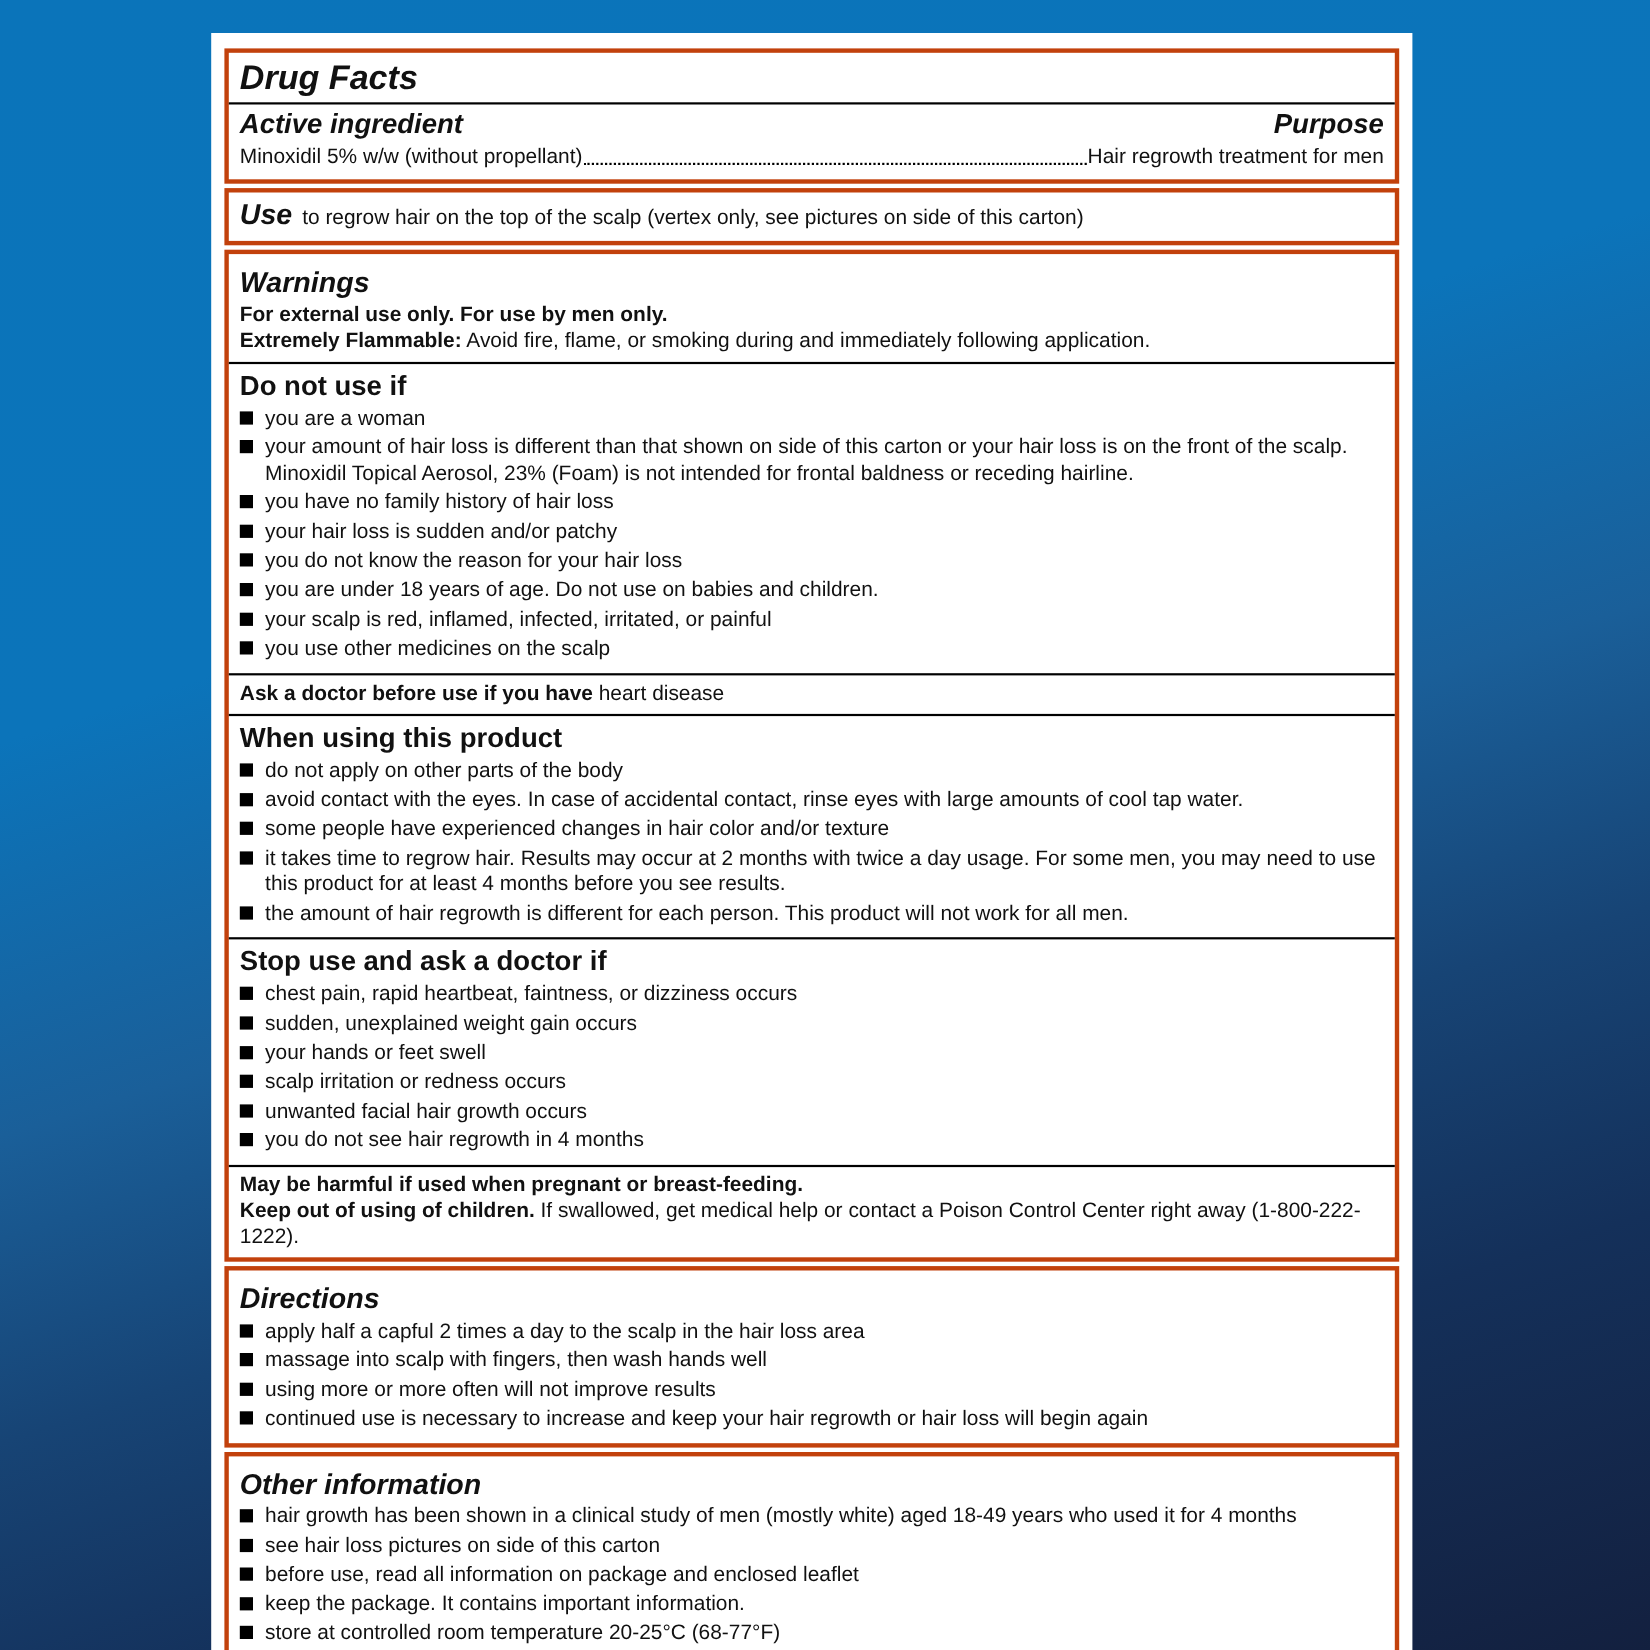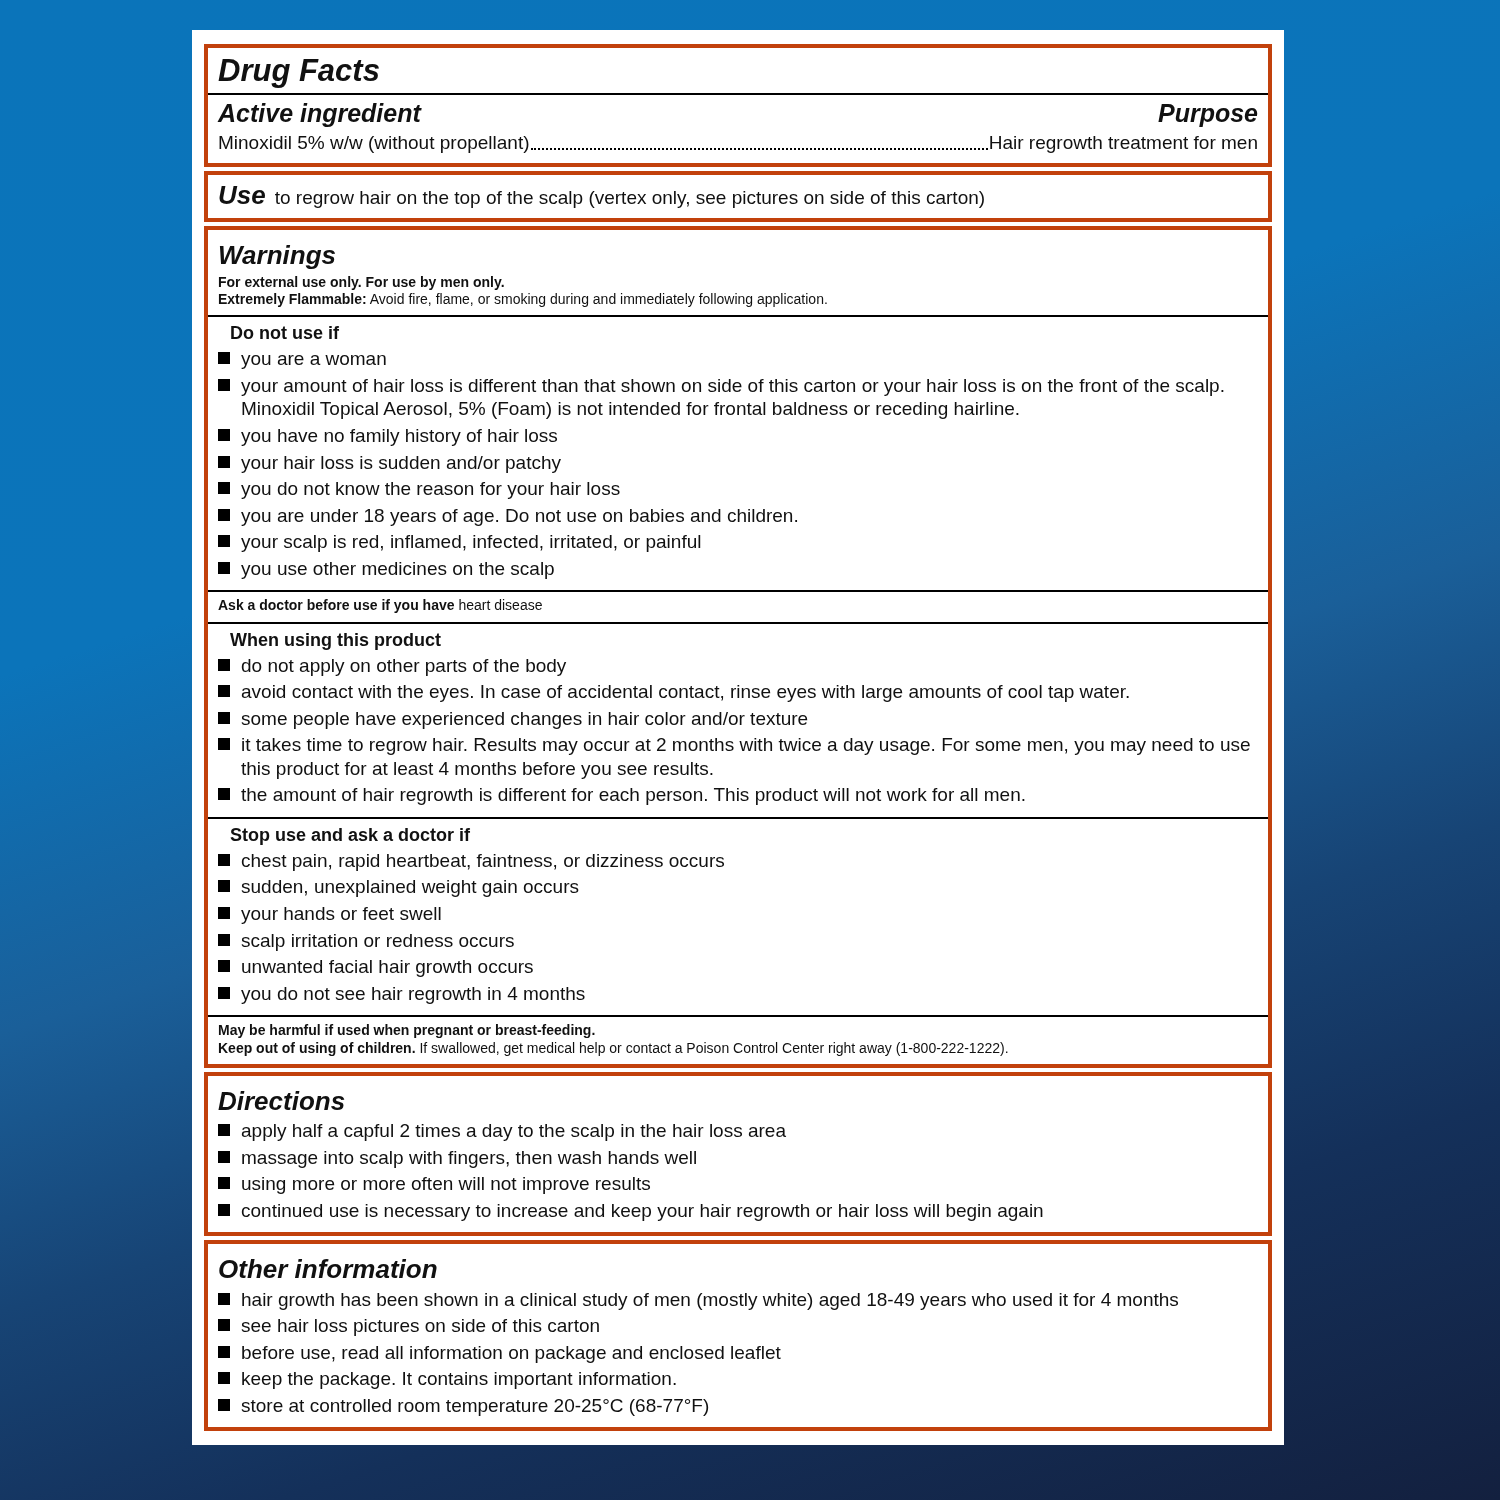--- a/index.html
+++ b/index.html
@@ -13,26 +13,26 @@
     background:#fff;padding:14px 12px 10px 12px;
   }
   .secbox{border:4px solid #c2410c;margin-bottom:4px;background:#fff;}
   .rule{border-top:2px solid #000;height:0;}
   h1{font-size:31px;font-style:italic;font-weight:700;margin:6px 10px 5px 10px;line-height:1.1;}
   .h2{font-size:25px;font-style:italic;font-weight:700;line-height:1.1;}
   .h3{font-size:26px;font-style:italic;font-weight:700;line-height:1.05;}
   .heads-row{display:flex;justify-content:space-between;padding:5px 10px 0 10px;}
   .leader-row{display:flex;align-items:flex-end;padding:3px 10px 9px 10px;font-size:19px;line-height:1.22;}
   .leader{flex:1;border-bottom:2.4px dotted #000;margin:0 1px 4px 1px;min-width:30px;}
-  p{margin:0;font-size:14px;line-height:1.24;}
+  p{margin:0;font-size:19px;line-height:1.24;}
   .b{font-weight:700;}
   .mr{margin-right:9px;}
   .useline{padding:7px 25px 9px 10px;font-size:19px;}
   .sub{padding:5px 10px 7px 10px;}
-  .subhead{font-size:18px;font-weight:700;margin:1px 0 3px 12px;}
+  .subhead{font-size:25px;font-weight:700;margin:1px 0 3px 0;}
   ul{margin:0;padding:0;list-style:none;}
   li{position:relative;padding-left:23px;margin:3px 0;font-size:19px;line-height:1.24;}
   .sq{position:absolute;left:0;top:5px;width:12px;height:12px;background:#000;}
   .wtitle{margin:7px 0 4px 0;}
 </style>
 </head>
 <body>
 
 <div class="card">
 
@@ -61,21 +61,21 @@
       <div class="h3 wtitle">Warnings</div>
       <p class="b">For external use only. For use by men only.</p>
       <p><span class="b">Extremely Flammable:</span> <span>Avoid fire, flame, or smoking during and immediately following application.</span></p>
     </div>
     <div class="rule"></div>
 
     <div class="sub">
       <div class="subhead">Do not use if</div>
       <ul>
         <li><span class="sq"></span><span>you are a woman</span></li>
-        <li><span class="sq"></span><span>your amount of hair loss is different than that shown on side of this carton or your hair loss is on the front of the scalp. Minoxidil Topical Aerosol, 5% (Foam) is not intended for frontal baldness or receding hairline.</span></li>
+        <li><span class="sq"></span><span>your amount of hair loss is different than that shown on side of this carton or your hair loss is on the front of the scalp. Minoxidil Topical Aerosol, 23% (Foam) is not intended for frontal baldness or receding hairline.</span></li>
         <li><span class="sq"></span><span>you have no family history of hair loss</span></li>
         <li><span class="sq"></span><span>your hair loss is sudden and/or patchy</span></li>
         <li><span class="sq"></span><span>you do not know the reason for your hair loss</span></li>
         <li><span class="sq"></span><span>you are under 18 years of age. Do not use on babies and children.</span></li>
         <li><span class="sq"></span><span>your scalp is red, inflamed, infected, irritated, or painful</span></li>
         <li><span class="sq"></span><span>you use other medicines on the scalp</span></li>
       </ul>
     </div>
     <div class="rule"></div>
 

